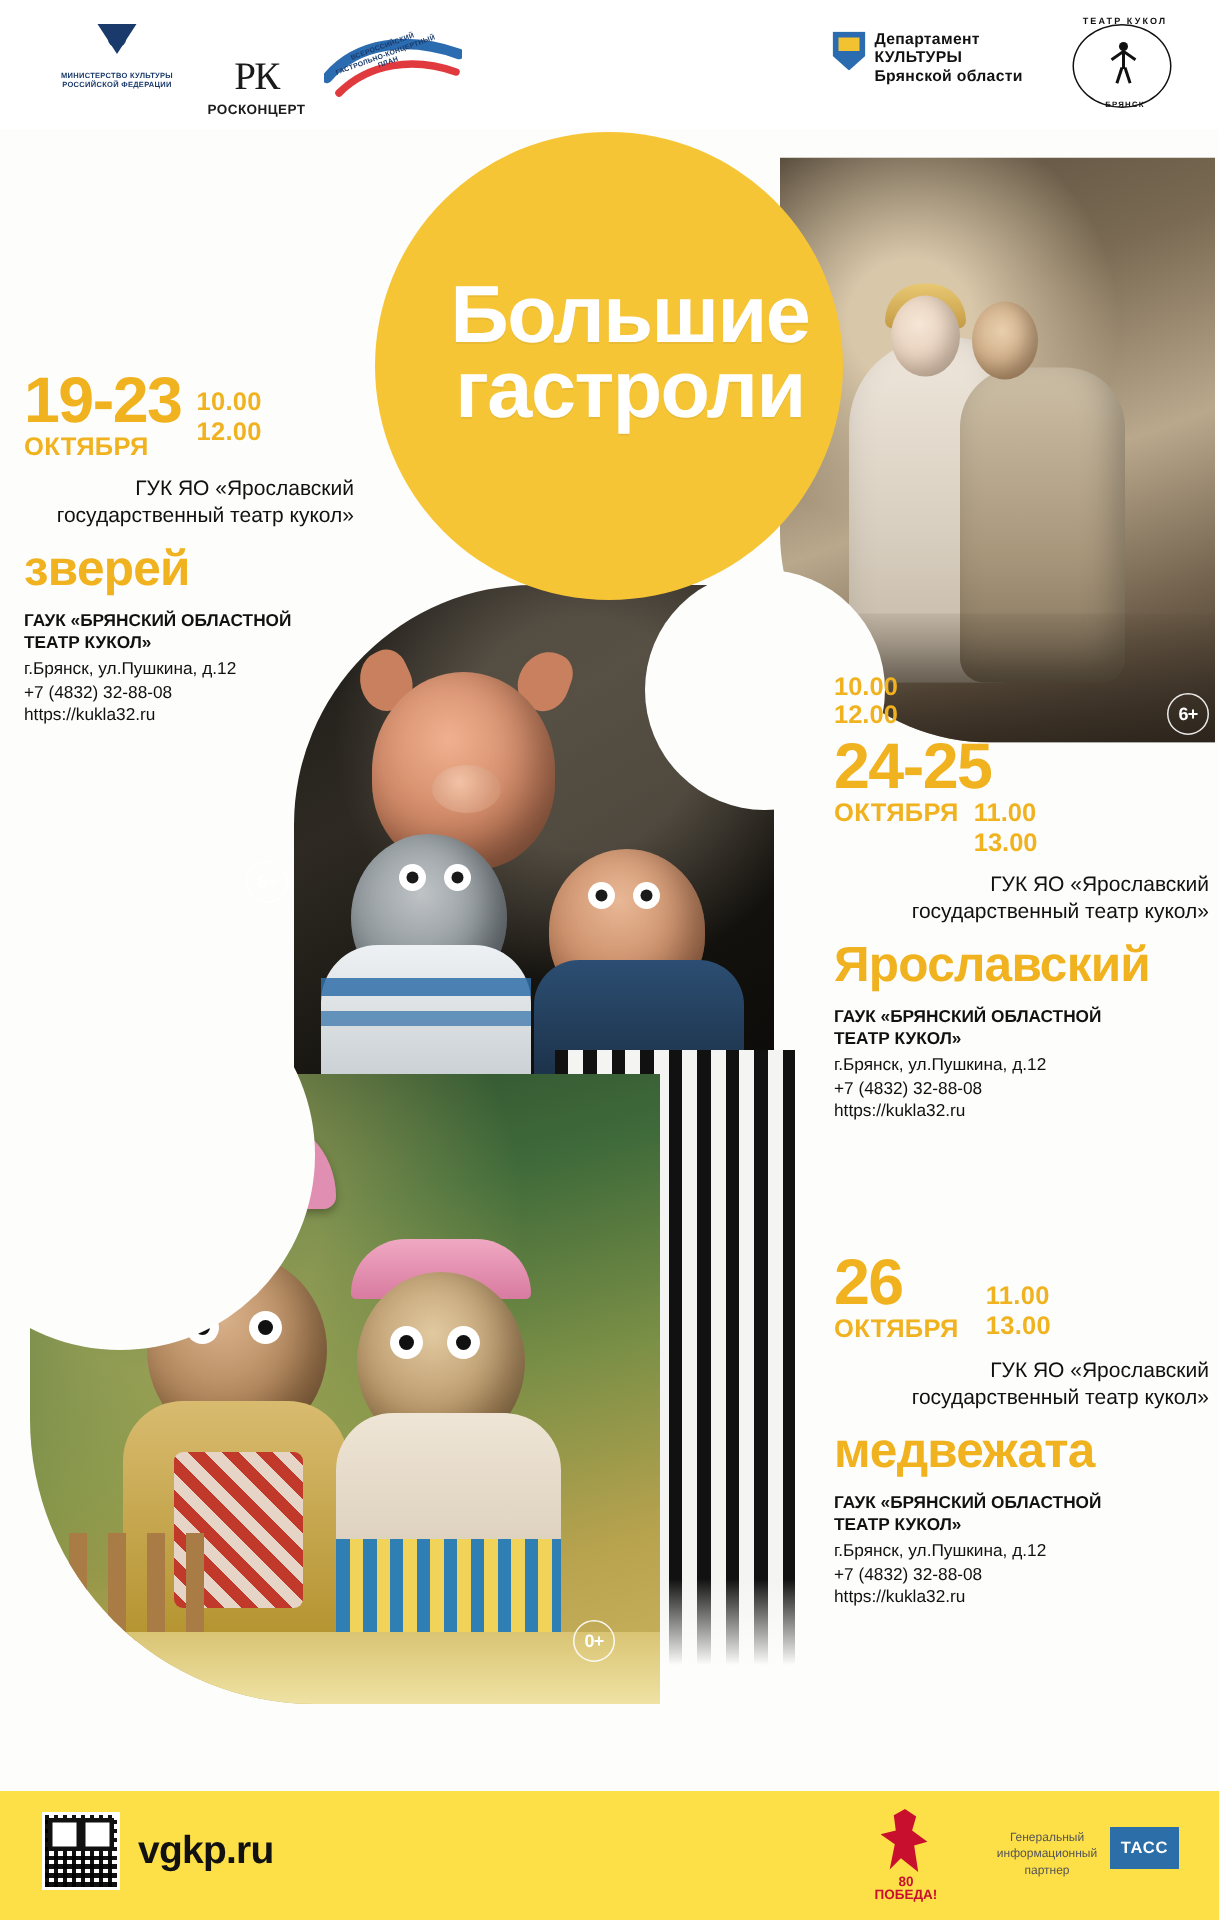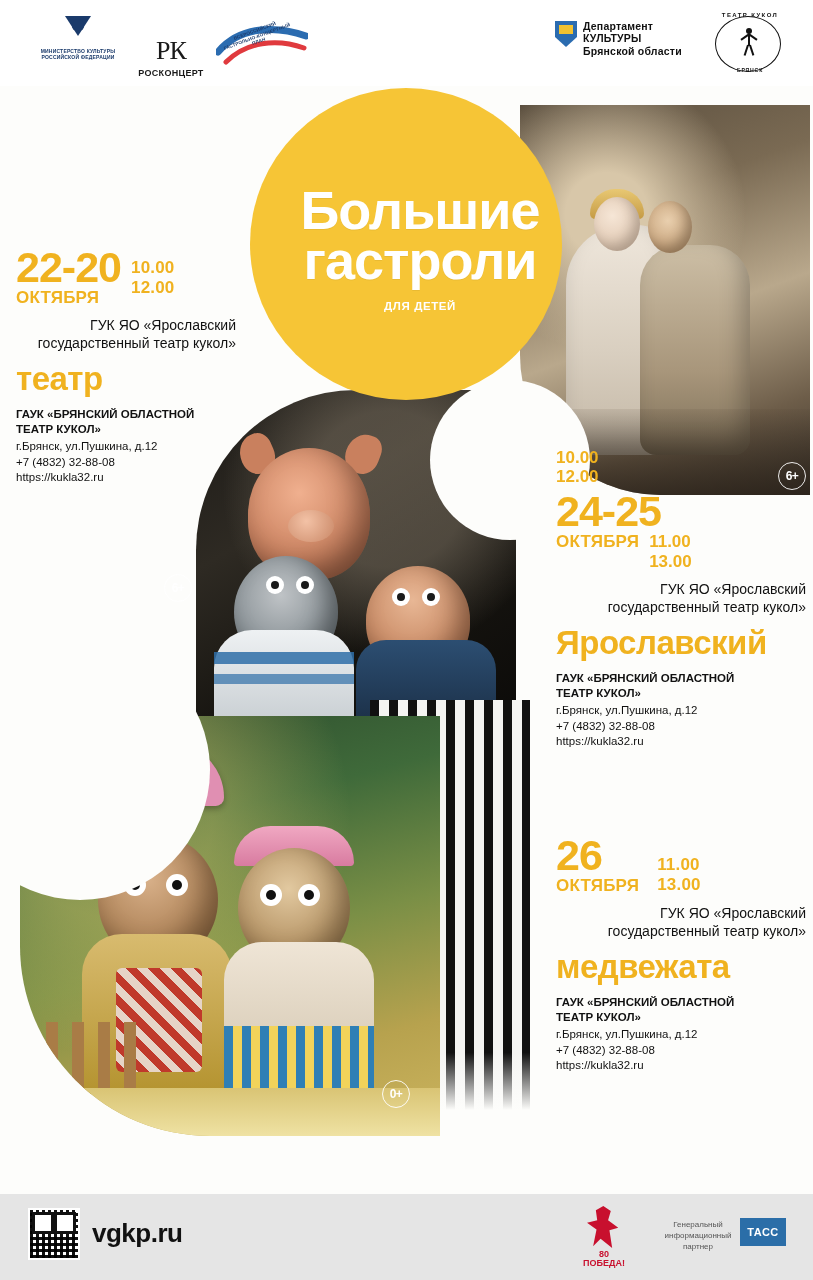--- a/index.html
+++ b/index.html
@@ -406,21 +406,21 @@
   .b2 .row { display: flex; align-items: baseline; gap: 10px; }
   .b2 .tail-times { font-size: 17px; font-weight: bold; color: #f0b21f; line-height: 20px; }
 
   
   .b3 { left: 556px; top: 834px; width: 250px; }
   .b3 .row { display: flex; align-items: baseline; gap: 18px; }
 
   
   .footer {
     position: absolute; left: 0; bottom: 0; width: 813px; height: 86px;
-    background: #e5e5e5;
+    background: #fde047;
   }
   .qr {
     position: absolute; left: 28px; top: 14px; width: 52px; height: 52px;
     background:
       repeating-linear-gradient(90deg,#111 0 3px,#fff 3px 6px),
       repeating-linear-gradient(0deg,#111 0 3px,#fff 3px 6px);
     background-blend-mode: multiply;
     border: 2px solid #fff;
   }
   .qr:before, .qr:after {
@@ -555,45 +555,44 @@
   </div>
 
   <div class="white-curve-a"></div>
   <div class="white-curve-b"></div>
 
   <div class="yellow-circle"></div>
   <div class="title-wrap">
     <div class="title-line1">Большие</div>
     <div class="title-line2">гастроли</div>
     <div class="title-sub">
-      <div>ДЛЯ ДЕТЕЙ</div>
     </div>
   </div>
 
   <div class="age age-zlat">6+</div>
   <div class="age age-zim">6+</div>
   <div class="age age-med">0+</div>
 
   <div class="block b1">
     <div class="row">
       <div>
-        <div class="date-big">22-20</div>
+        <div class="date-big">19-23</div>
         <div class="month">ОКТЯБРЯ</div>
       </div>
       <div class="t-col">
         <div class="times times-l">10.00</div>
         <div class="times times-r">12.00</div>
       </div>
     </div>
     <div class="org">
       <div>ГУК ЯО «Ярославский</div>
       <div>государственный театр кукол»</div>
     </div>
     <div class="play-title">
-      <div>театр</div>
+      <div>зверей</div>
     </div>
     <div class="venue">
       <div>ГАУК «БРЯНСКИЙ ОБЛАСТНОЙ</div>
       <div>ТЕАТР КУКОЛ»</div>
     </div>
     <div class="contact">
       <div>г.Брянск, ул.Пушкина, д.12</div>
       <div>+7 (4832) 32-88-08</div>
       <div>https://kukla32.ru</div>
     </div>

